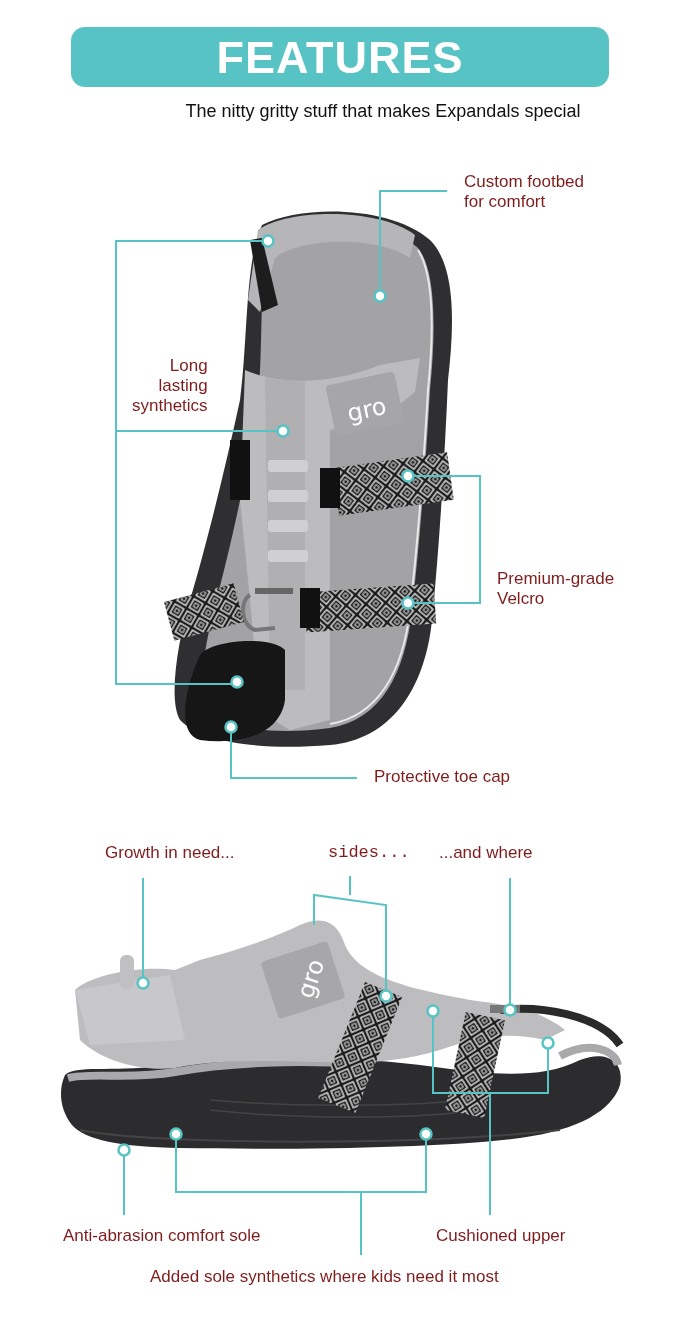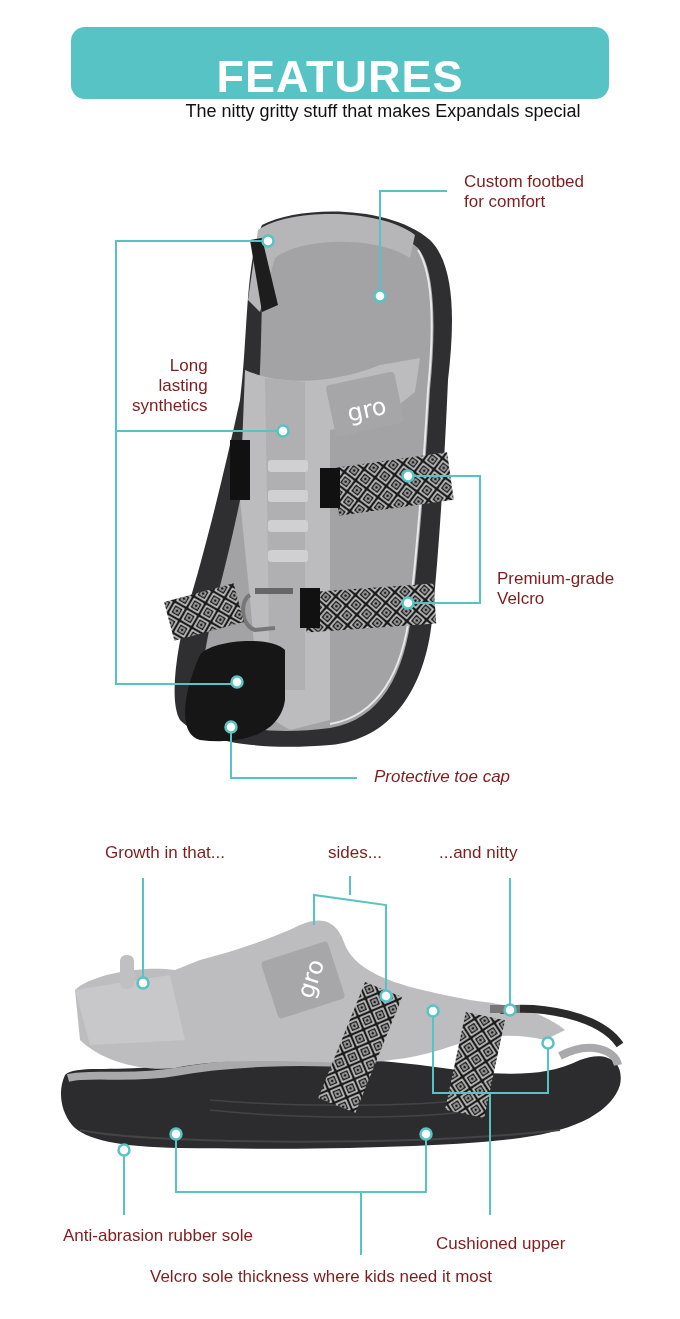--- a/index.html
+++ b/index.html
@@ -1,19 +1,19 @@
 <!DOCTYPE html>
 <html><head>
 <meta charset="utf-8">
 <style>
   html, body { margin: 0; padding: 0; background: #ffffff; }
   body { width: 680px; height: 1319px; position: relative; overflow: hidden;
          font-family: "Liberation Sans", "DejaVu Sans", sans-serif; color: #111; }
-  .banner { position: absolute; left: 71px; top: 27px; width: 538px; height: 72px;
-            background: #58c3c4; border-radius: 14px; display: flex; align-items: flex-end; justify-content: center; }
+  .banner { position: absolute; left: 71px; top: 27px; width: 538px; height: 60px;
+            background: #58c3c4; border-radius: 14px; display: flex; align-items: center; justify-content: center; }
   .banner-title { color: #fff; font-weight: 700; font-size: 45px; letter-spacing: 1px; line-height: 1; }
   .subtitle { position: absolute; left: 0; width: 680px; top: 101px; text-align: center; font-size: 18px; color: #111; padding-left: 43px; }
   .label { position: absolute; font-size: 17px; line-height: 20px; color: #7f1d1d; white-space: pre-line; }
   svg.art { position: absolute; left: 0; top: 0; }
 </style>
 </head>
 <body>
 
 <div class="banner">
   <span class="banner-title">FEATURES</span>
@@ -143,20 +143,20 @@
   </g>
 </svg>
 
 <div class="label" style="left:464px; top:172px;">Custom footbed
 for comfort</div>
 <div class="label" style="left:132px; top:356px;text-align:right;">Long
 lasting
 synthetics</div>
 <div class="label" style="left:497px; top:521px;margin-top:48px;">Premium-grade
 Velcro</div>
-<div class="label" style="left:374px; top:767px;font-style:italic;">Protective toe cap</div>
+<div class="label" style="left:374px; top:767px;">Protective toe cap</div>
 
-<div class="label" style="left:105px; top:843px;">Growth in that...</div>
-<div class="label" style="left:328px; top:843px;">sides...</div>
-<div class="label" style="left:439px; top:843px;">...and nitty</div>
-<div class="label" style="left:63px; top:1226px;">Anti-abrasion rubber sole</div>
-<div class="label" style="left:436px; top:1226px;margin-top:8px;">Cushioned upper</div>
-<div class="label" style="left:150px; top:1267px;">Velcro sole thickness where kids need it most</div>
+<div class="label" style="left:105px; top:843px;">Growth in need...</div>
+<div class="label" style="left:328px; top:843px;font-family:Liberation Mono, monospace;">sides...</div>
+<div class="label" style="left:439px; top:843px;">...and where</div>
+<div class="label" style="left:63px; top:1226px;">Anti-abrasion comfort sole</div>
+<div class="label" style="left:436px; top:1226px;">Cushioned upper</div>
+<div class="label" style="left:150px; top:1267px;">Added sole synthetics where kids need it most</div>
 
 </body></html>

